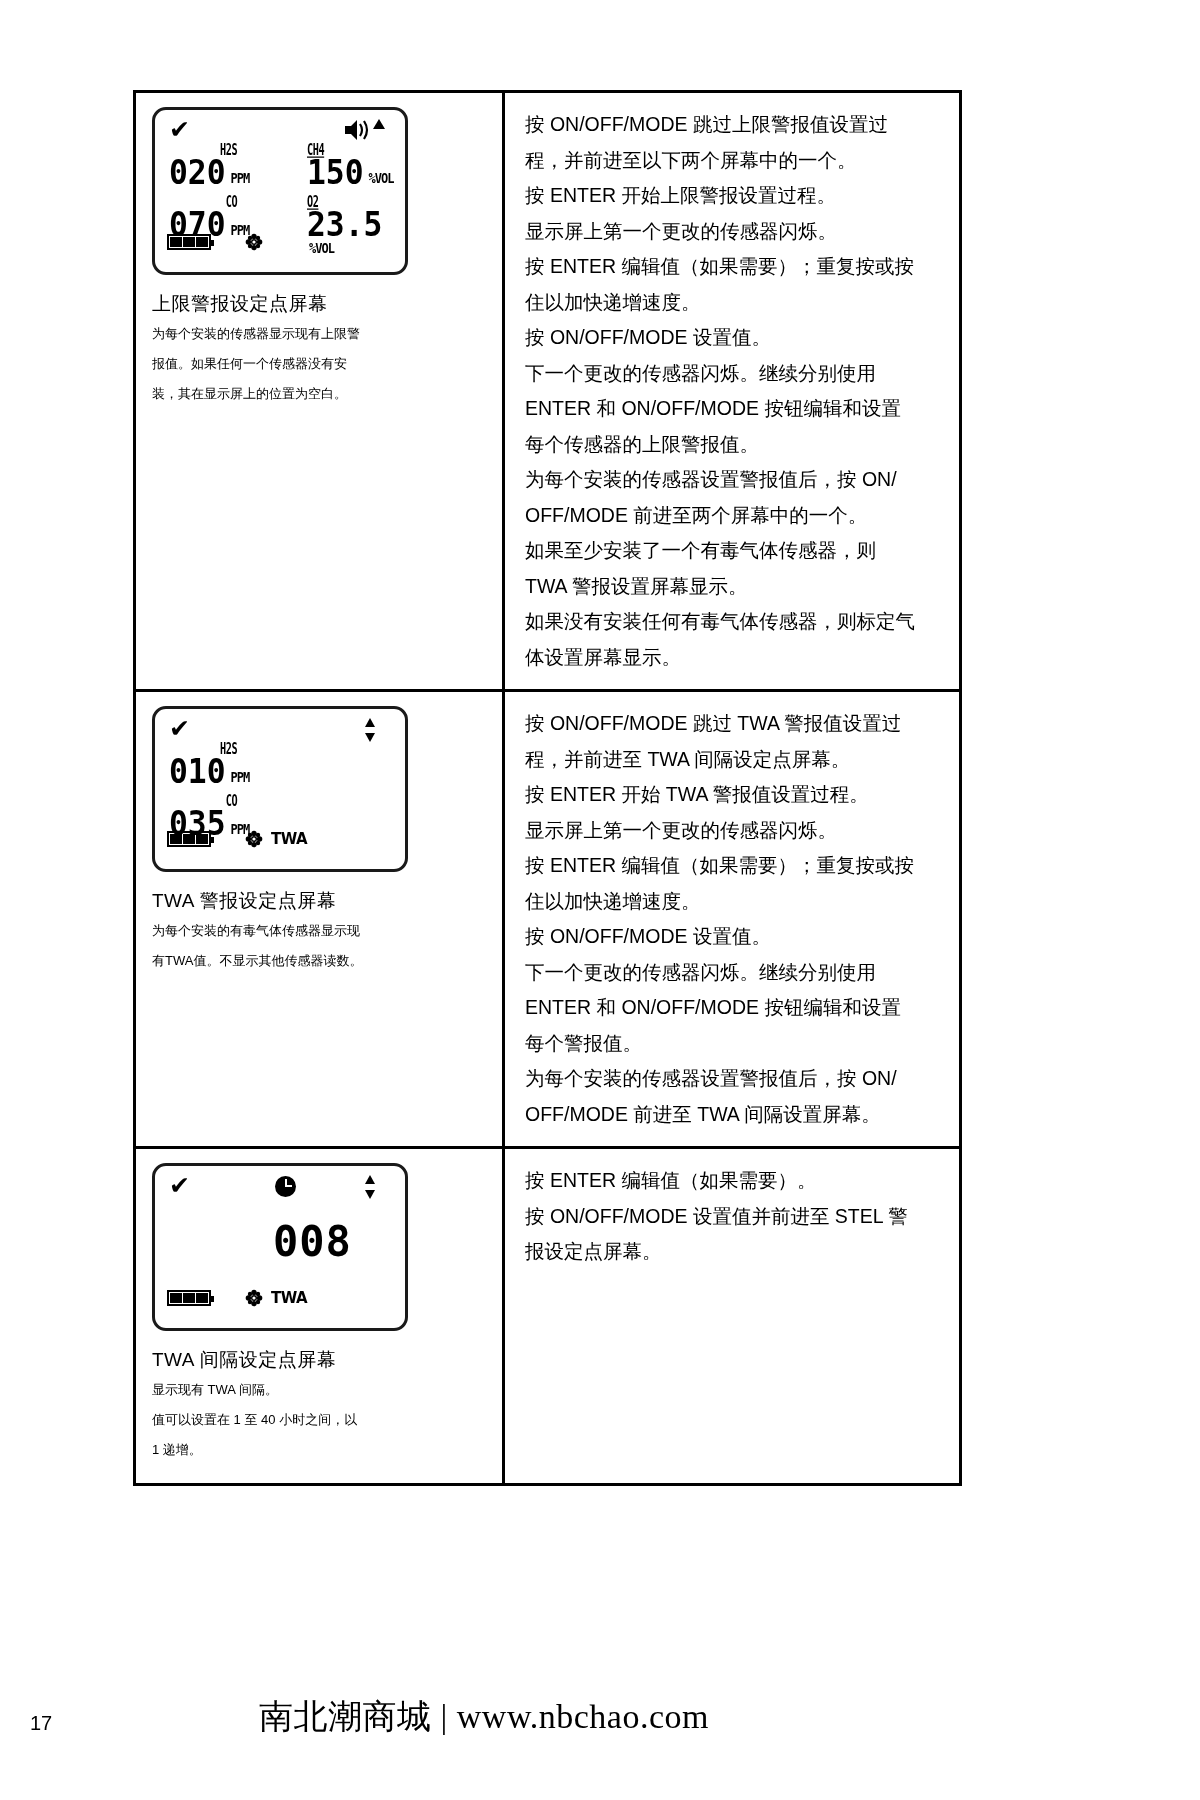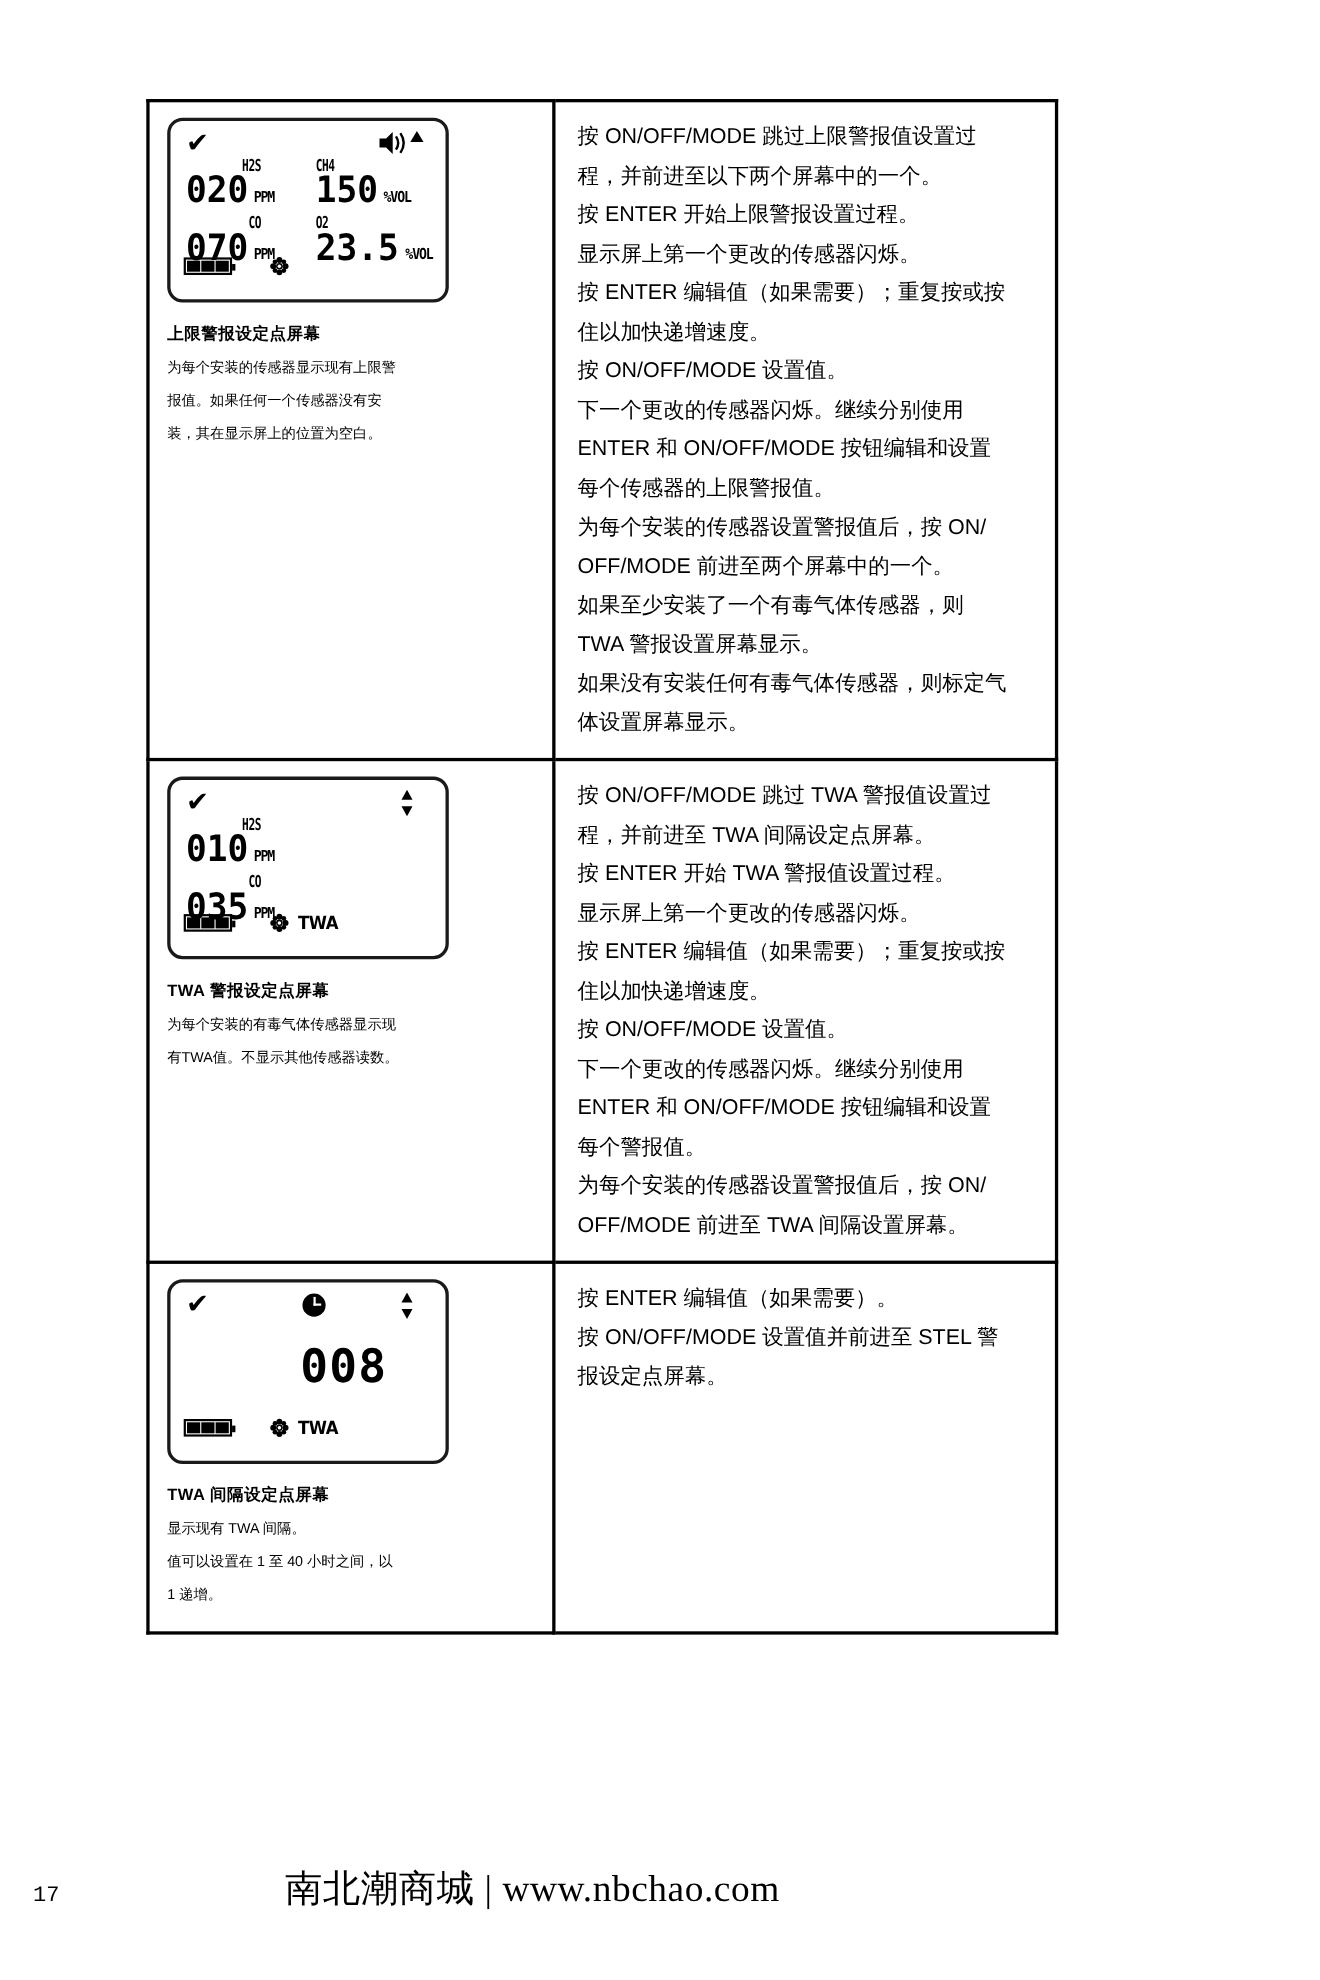--- a/index.html
+++ b/index.html
@@ -121,21 +121,21 @@
   }
   .gas-row {
     position: relative;
     height: 52px;
   }
   .gas-block {
     position: absolute;
     top: 0;
   }
   .gas-left  { left: 2px; text-align: right; }
-  .gas-right { left: 120px; }
+  .gas-right { left: 140px; text-decoration: underline; }
   .gas-label {
     font-family: "DejaVu Sans Mono", monospace;
     font-size: 12px;
     font-weight: bold;
     letter-spacing: -0.5px;
     line-height: 11px;
     transform: scaleX(0.85) scaleY(1.25);
     transform-origin: left top;
     margin-bottom: 1px;
   }
@@ -214,22 +214,22 @@
     font-family: "DejaVu Sans", sans-serif;
     font-size: 15px;
     font-weight: bold;
     letter-spacing: -0.5px;
     transform: scaleY(1.1);
   }
 
   
   .caption-title {
     margin-top: 14px;
-    font-size: 15px;
-    font-weight: bold;
+    font-size: 19px;
+    font-weight: normal;
     line-height: 30px;
     letter-spacing: 0.5px;
   }
   .caption-body {
     font-size: 13px;
     line-height: 30px;
     letter-spacing: 0px;
   }
   .caption-body p { margin: 0; }
 
@@ -247,21 +247,21 @@
     position: absolute;
     left: 0;
     top: 1694px;
     width: 1200px;
     height: 60px;
   }
   .page-number {
     position: absolute;
     left: 30px;
     top: 18px;
-    font-family: Liberation Mono, monospace;
+    font-family: Liberation Sans, sans-serif;
     font-size: 20px;
   }
   .footer-brand {
     position: absolute;
     left: 0;
     top: 0;
     width: 968px;
     text-align: center;
     font-family: "Liberation Serif", serif;
     font-size: 34px;

